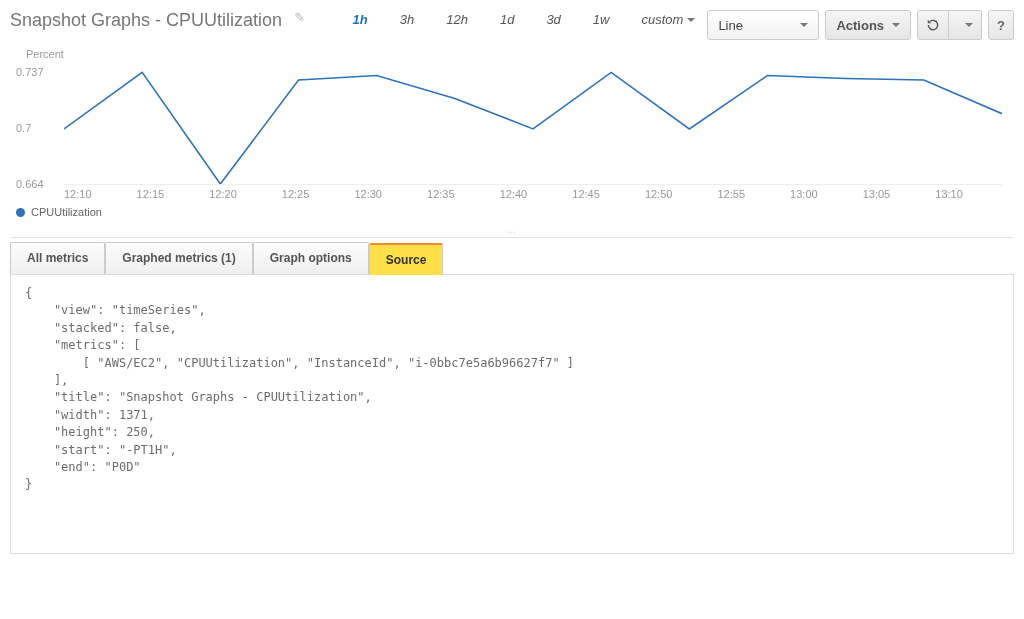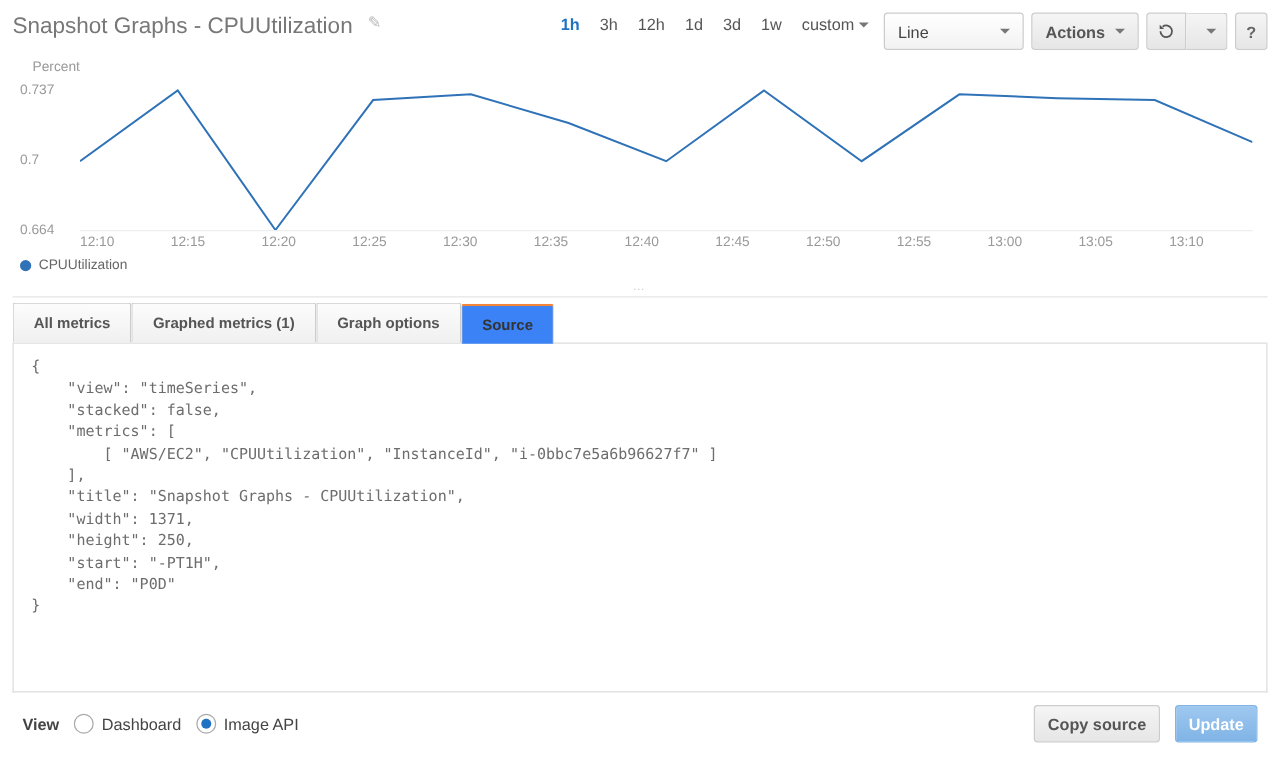--- a/index.html
+++ b/index.html
@@ -2,21 +2,21 @@
 <html><head>
 <meta charset="utf-8">
 <style>
   html,body{margin:0;padding:0;font-family:"Helvetica Neue",Helvetica,Arial,sans-serif;color:#333;font-size:13px;background:#fff;}
   .wrap{padding:10px 10px 4px 10px;}
   
   .hdr{display:flex;align-items:flex-start;gap:6px;}
   .title{font-size:18px;color:#777;font-weight:400;margin-right:6px;}
   .pencil{color:#bbb;}
   .flex-push{flex:1;}
-  .ranges{display:flex;gap:4px;align-items:center;color:#555;}
+  .ranges{display:flex;gap:20px;align-items:center;color:#555;font-style:italic;}
   .ranges span{padding:2px 6px;cursor:pointer;}
   .ranges .active{color:#1f72c1;font-weight:700;}
   .ranges .custom::after{content:"";display:inline-block;margin-left:4px;border:4px solid transparent;border-top-color:#777;transform:translateY(2px);}
   .btn{border:1px solid #ccc;border-radius:3px;background:linear-gradient(#fff,#f2f2f2);height:28px;display:inline-flex;align-items:center;padding:0 10px;color:#444;font-size:13px;cursor:pointer;}
   .btn.sel{min-width:90px;justify-content:space-between;}
   .btn .caret{margin-left:8px;border:4px solid transparent;border-top-color:#777;transform:translateY(2px);}
   .btn.dark{background:linear-gradient(#f5f5f5,#e6e6e6);font-weight:700;color:#555;}
   .btn.icon{padding:0 8px;}
   .btn-split{display:inline-flex;}
   .btn-split .btn{border-radius:0;}
@@ -32,21 +32,21 @@
   svg.linechart{position:absolute;left:48px;right:0;top:0;bottom:0;width:calc(100% - 48px);height:100%;}
   .xticks{display:flex;margin-left:48px;margin-top:4px;font-size:11px;color:#999;}
   .xticks span{flex:1;}
   .legend{display:flex;align-items:center;gap:6px;font-size:11px;color:#666;margin-top:6px;text-align:center;}
   .legend .swatch{width:9px;height:9px;border-radius:50%;background:#2f72b7;}
   .resize-grip{text-align:center;color:#ccc;font-size:10px;letter-spacing:2px;margin:6px 0 2px;}
   .sep{border:none;border-top:1px solid #e5e5e5;margin:0 0 0 0;}
   
   .tabs{display:flex;border-bottom:1px solid #ddd;margin-top:4px;}
   .tab{padding:8px 16px;border:1px solid #ccc;border-bottom:none;background:linear-gradient(#fcfcfc,#f0f0f0);color:#555;font-weight:700;font-size:12px;cursor:pointer;border-radius:2px 2px 0 0;margin-right:0;}
-  .tab.active{background:#3b82f6;border-top:2px solid #f58536;color:#333;position:relative;top:1px;}
+  .tab.active{background:#fde047;border-top:2px solid #f58536;color:#333;position:relative;top:1px;}
   
   .code-pane{border:1px solid #ddd;border-top:none;padding:10px 14px;min-height:258px;}
   pre.code{margin:0;font-family:Menlo,Consolas,monospace;font-size:12px;color:#6d6d6d;line-height:1.45;white-space:pre;}
   
   .footer{display:flex;align-items:center;gap:12px;padding:10px 8px 4px;}
   .footer .lbl{font-weight:700;color:#444;}
   .radio{display:inline-flex;align-items:center;gap:6px;color:#444;}
   .radio .dot{width:14px;height:14px;border:1px solid #aaa;border-radius:50%;display:inline-block;position:relative;}
   .radio.checked .dot::after{content:"";position:absolute;inset:3px;border-radius:50%;background:#1f72c1;}
   .btn.primary{background:linear-gradient(#9fc8ef,#7fb4e6);border-color:#7fb4e6;color:#fff;font-weight:700;}
@@ -149,28 +149,14 @@
         [ "AWS/EC2", "CPUUtilization", "InstanceId", "i-0bbc7e5a6b96627f7" ]
     ],
     "title": "Snapshot Graphs - CPUUtilization",
     "width": 1371,
     "height": 250,
     "start": "-PT1H",
     "end": "P0D"
 }</pre>
   </div>
 
-  <div class="footer">
-    <span class="lbl">View</span>
-    <label class="radio">
-      <span class="dot"></span>
-      <span>Dashboard</span>
-    </label>
-    <label class="radio checked">
-      <span class="dot"></span>
-      <span>Image API</span>
-    </label>
-    <span class="flex-push"></span>
-    <span class="btn dark">Copy source</span>
-    <span class="btn primary">Update</span>
-  </div>
 
 </div>
 
 </body></html>

